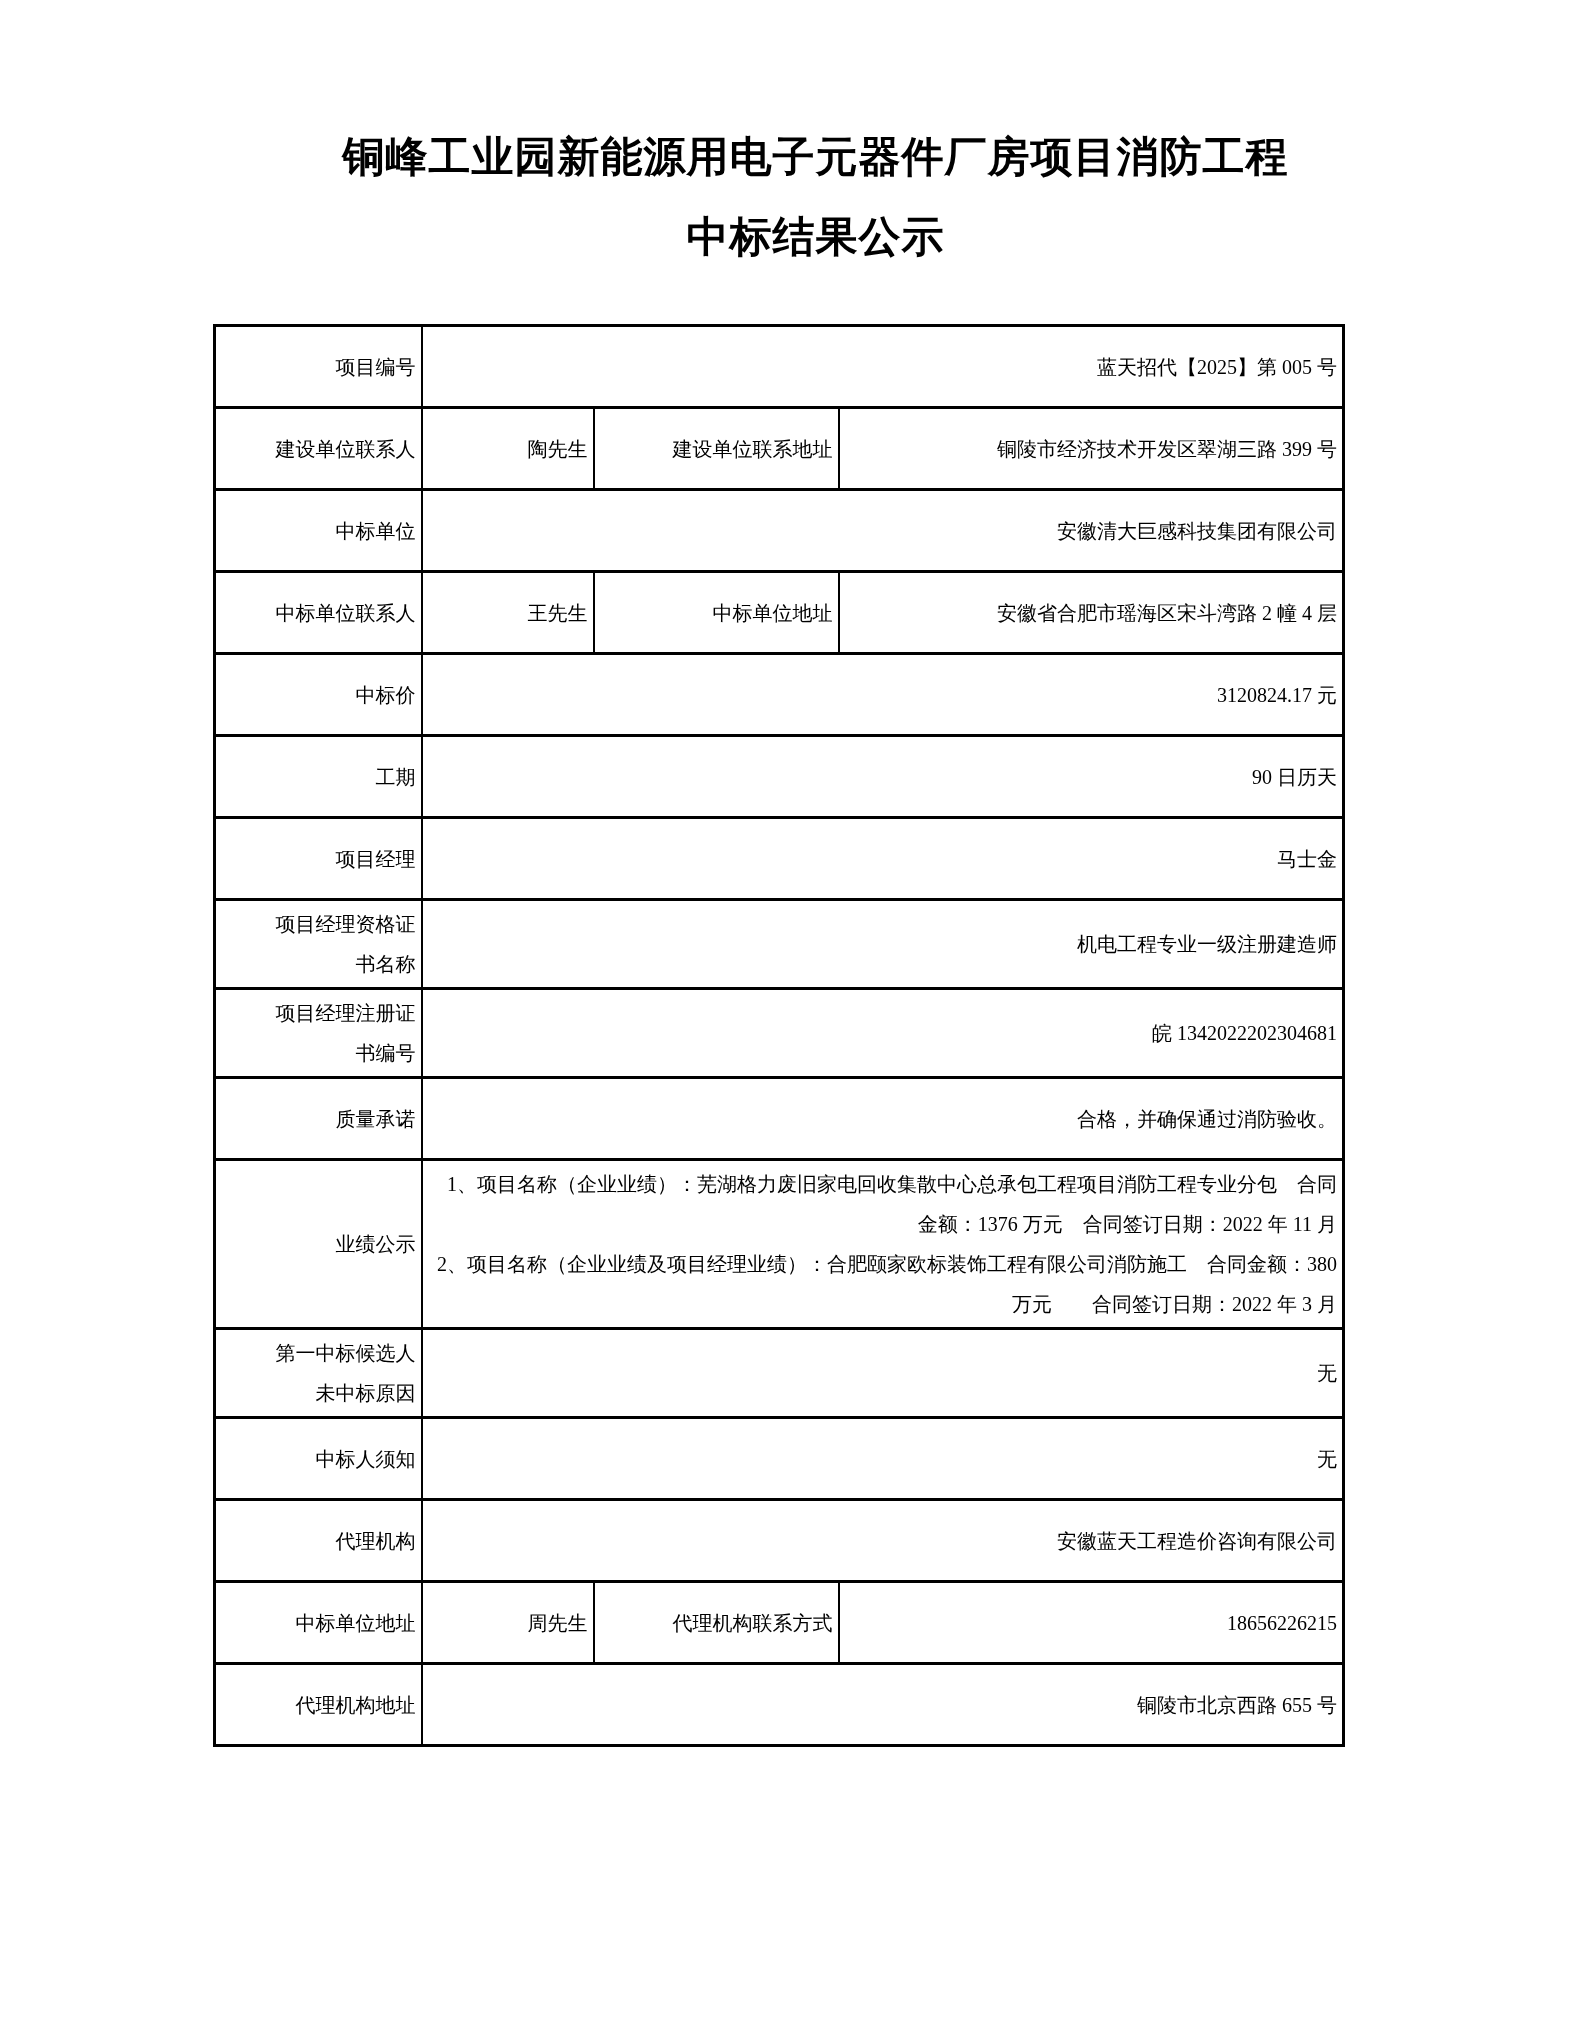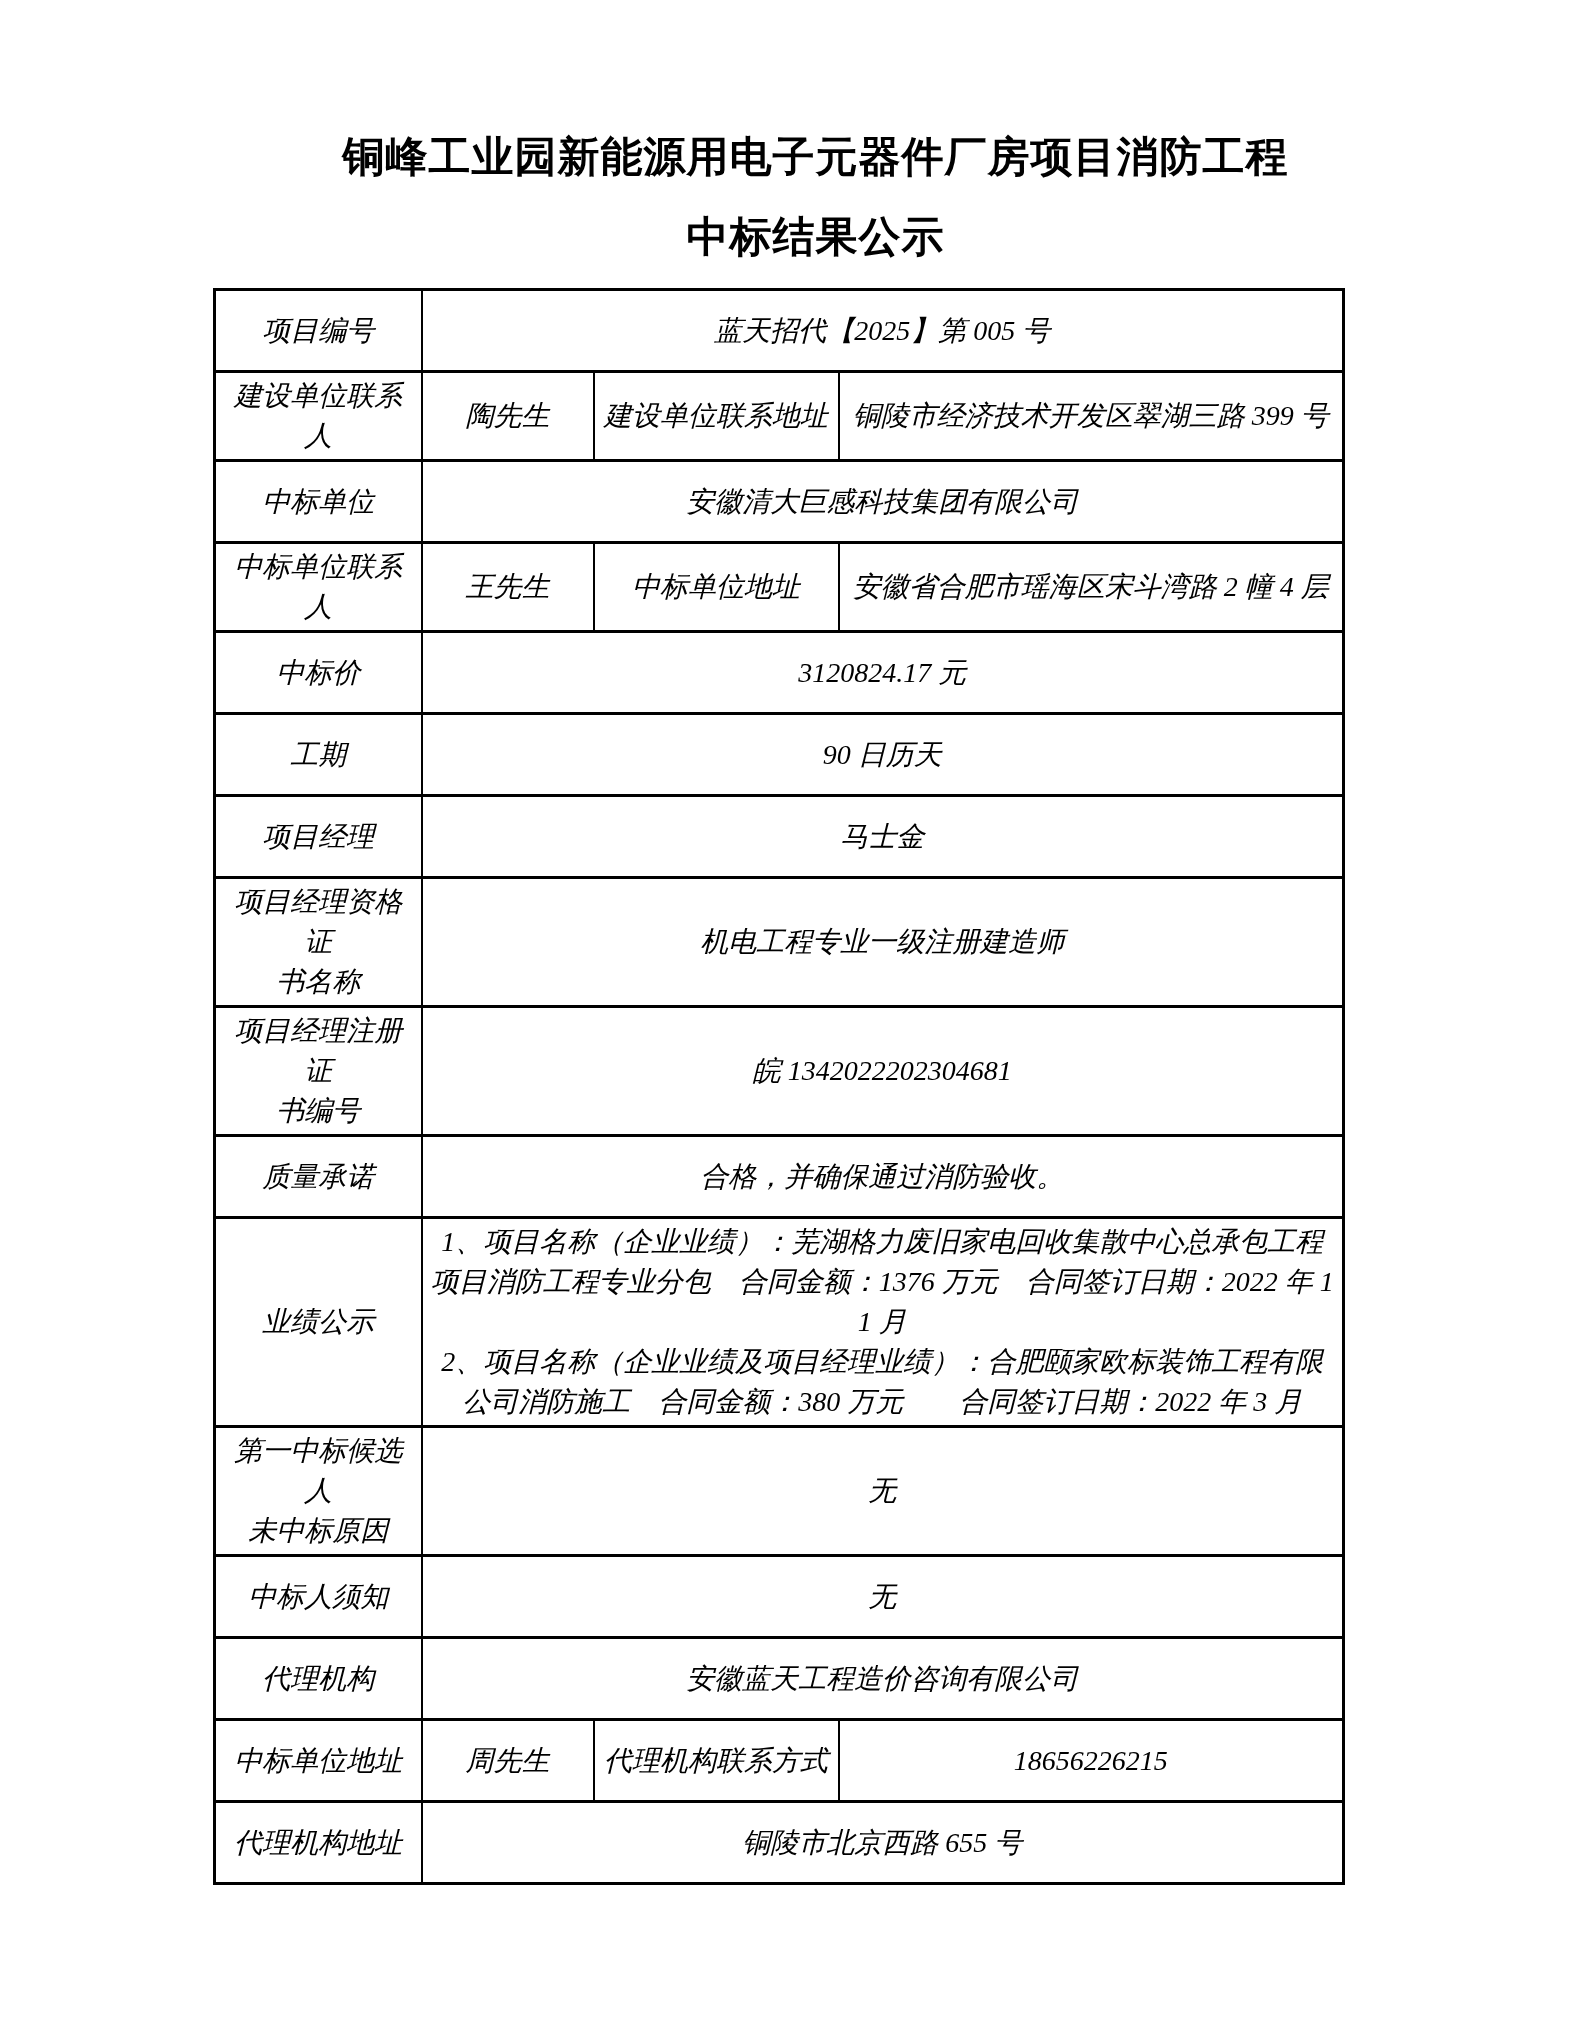--- a/index.html
+++ b/index.html
@@ -21,41 +21,40 @@
   }
   .doc-title {
     margin: 0;
     text-align: center;
     font-size: 42px;
     font-weight: bold;
     line-height: 46px;
     letter-spacing: 1px;
   }
   .doc-title.line1 { margin-bottom: 34px; }
-  .doc-title.line2 { margin-bottom: 28px; }
+  .doc-title.line2 { margin-bottom: 64px; }
 
   table.result-table {
     border-collapse: collapse;
     table-layout: fixed;
     width: 1129px;
     border: 3px solid #000;
   }
   table.result-table td {
     border: 2px solid #000;
     border-top-width: 3px;
     border-bottom-width: 3px;
-    font-size: 28px;
+    font-size: 20px;
     line-height: 40px;
-    text-align: center;
+    text-align: right;
     vertical-align: middle;
     padding: 3px 5px;
     white-space: pre-wrap;
     word-break: break-all;
     overflow: hidden;
-    font-style: italic;
   }
   table.result-table tr { height: 82px; }
   td.cell-left { text-align: left; }
 </style>
 </head>
 <body>
 
 <div class="page">
   <h1 class="doc-title line1">铜峰工业园新能源用电子元器件厂房项目消防工程</h1>
   <h1 class="doc-title line2">中标结果公示</h1>

